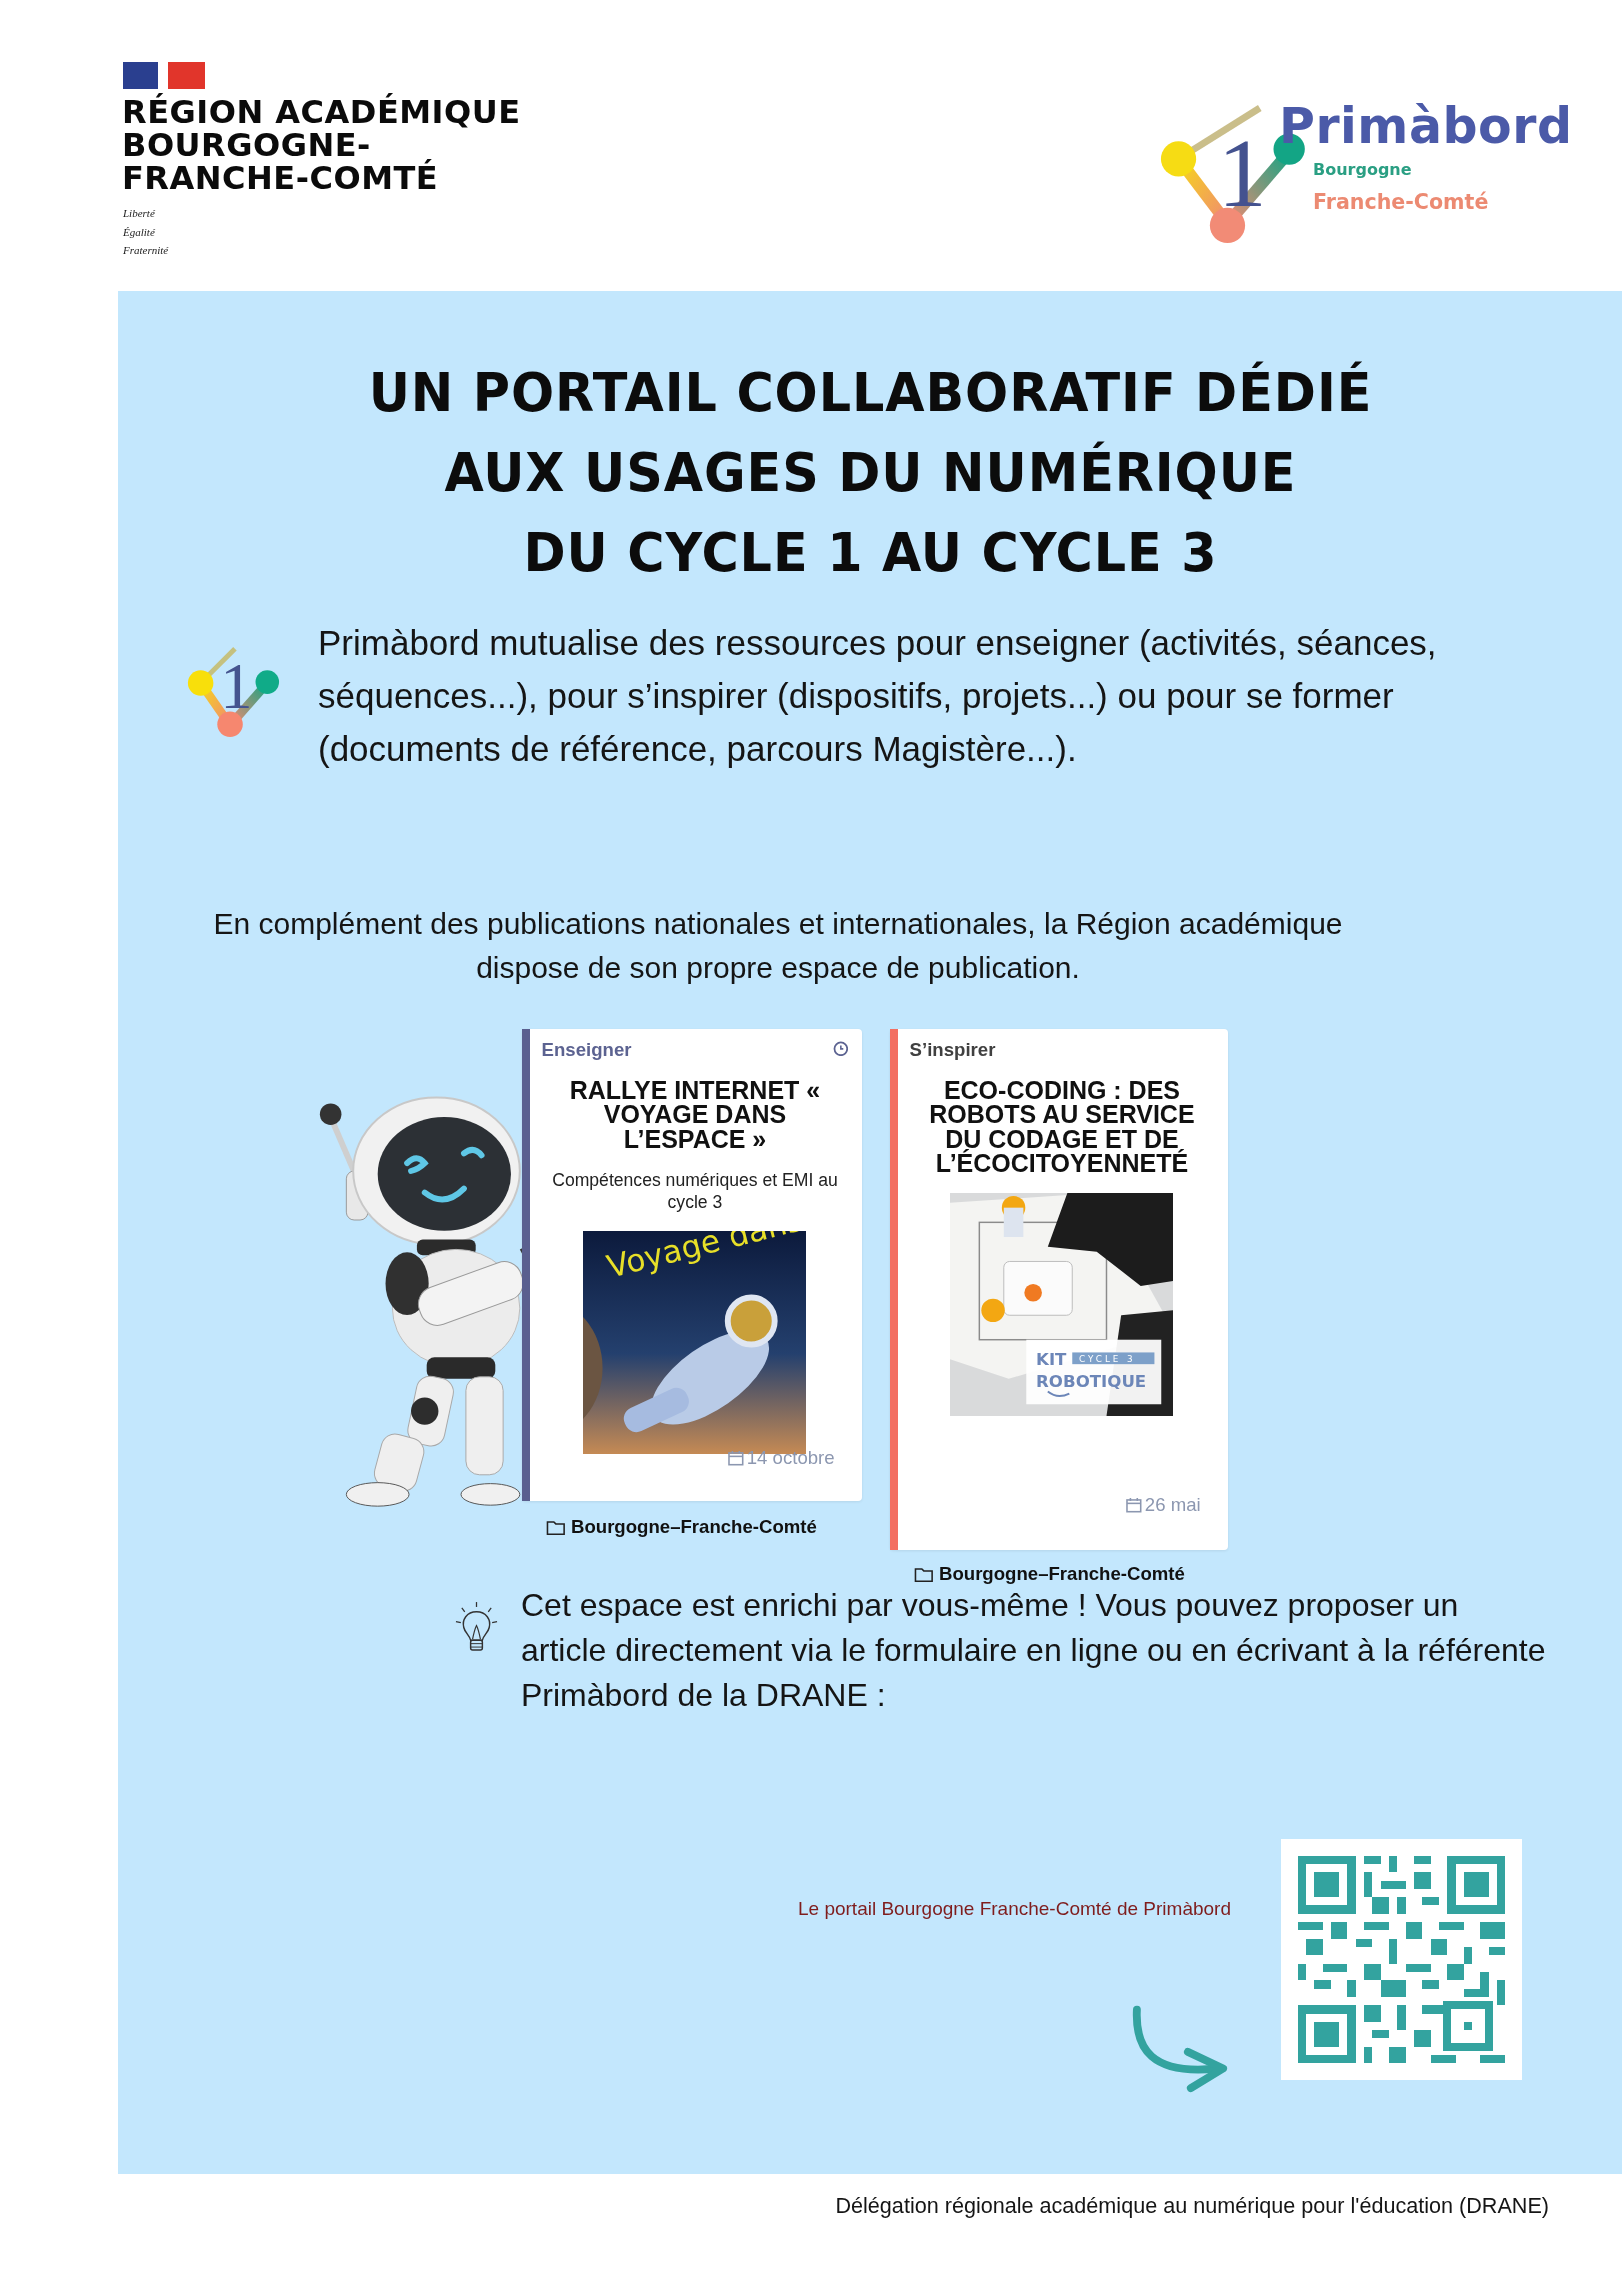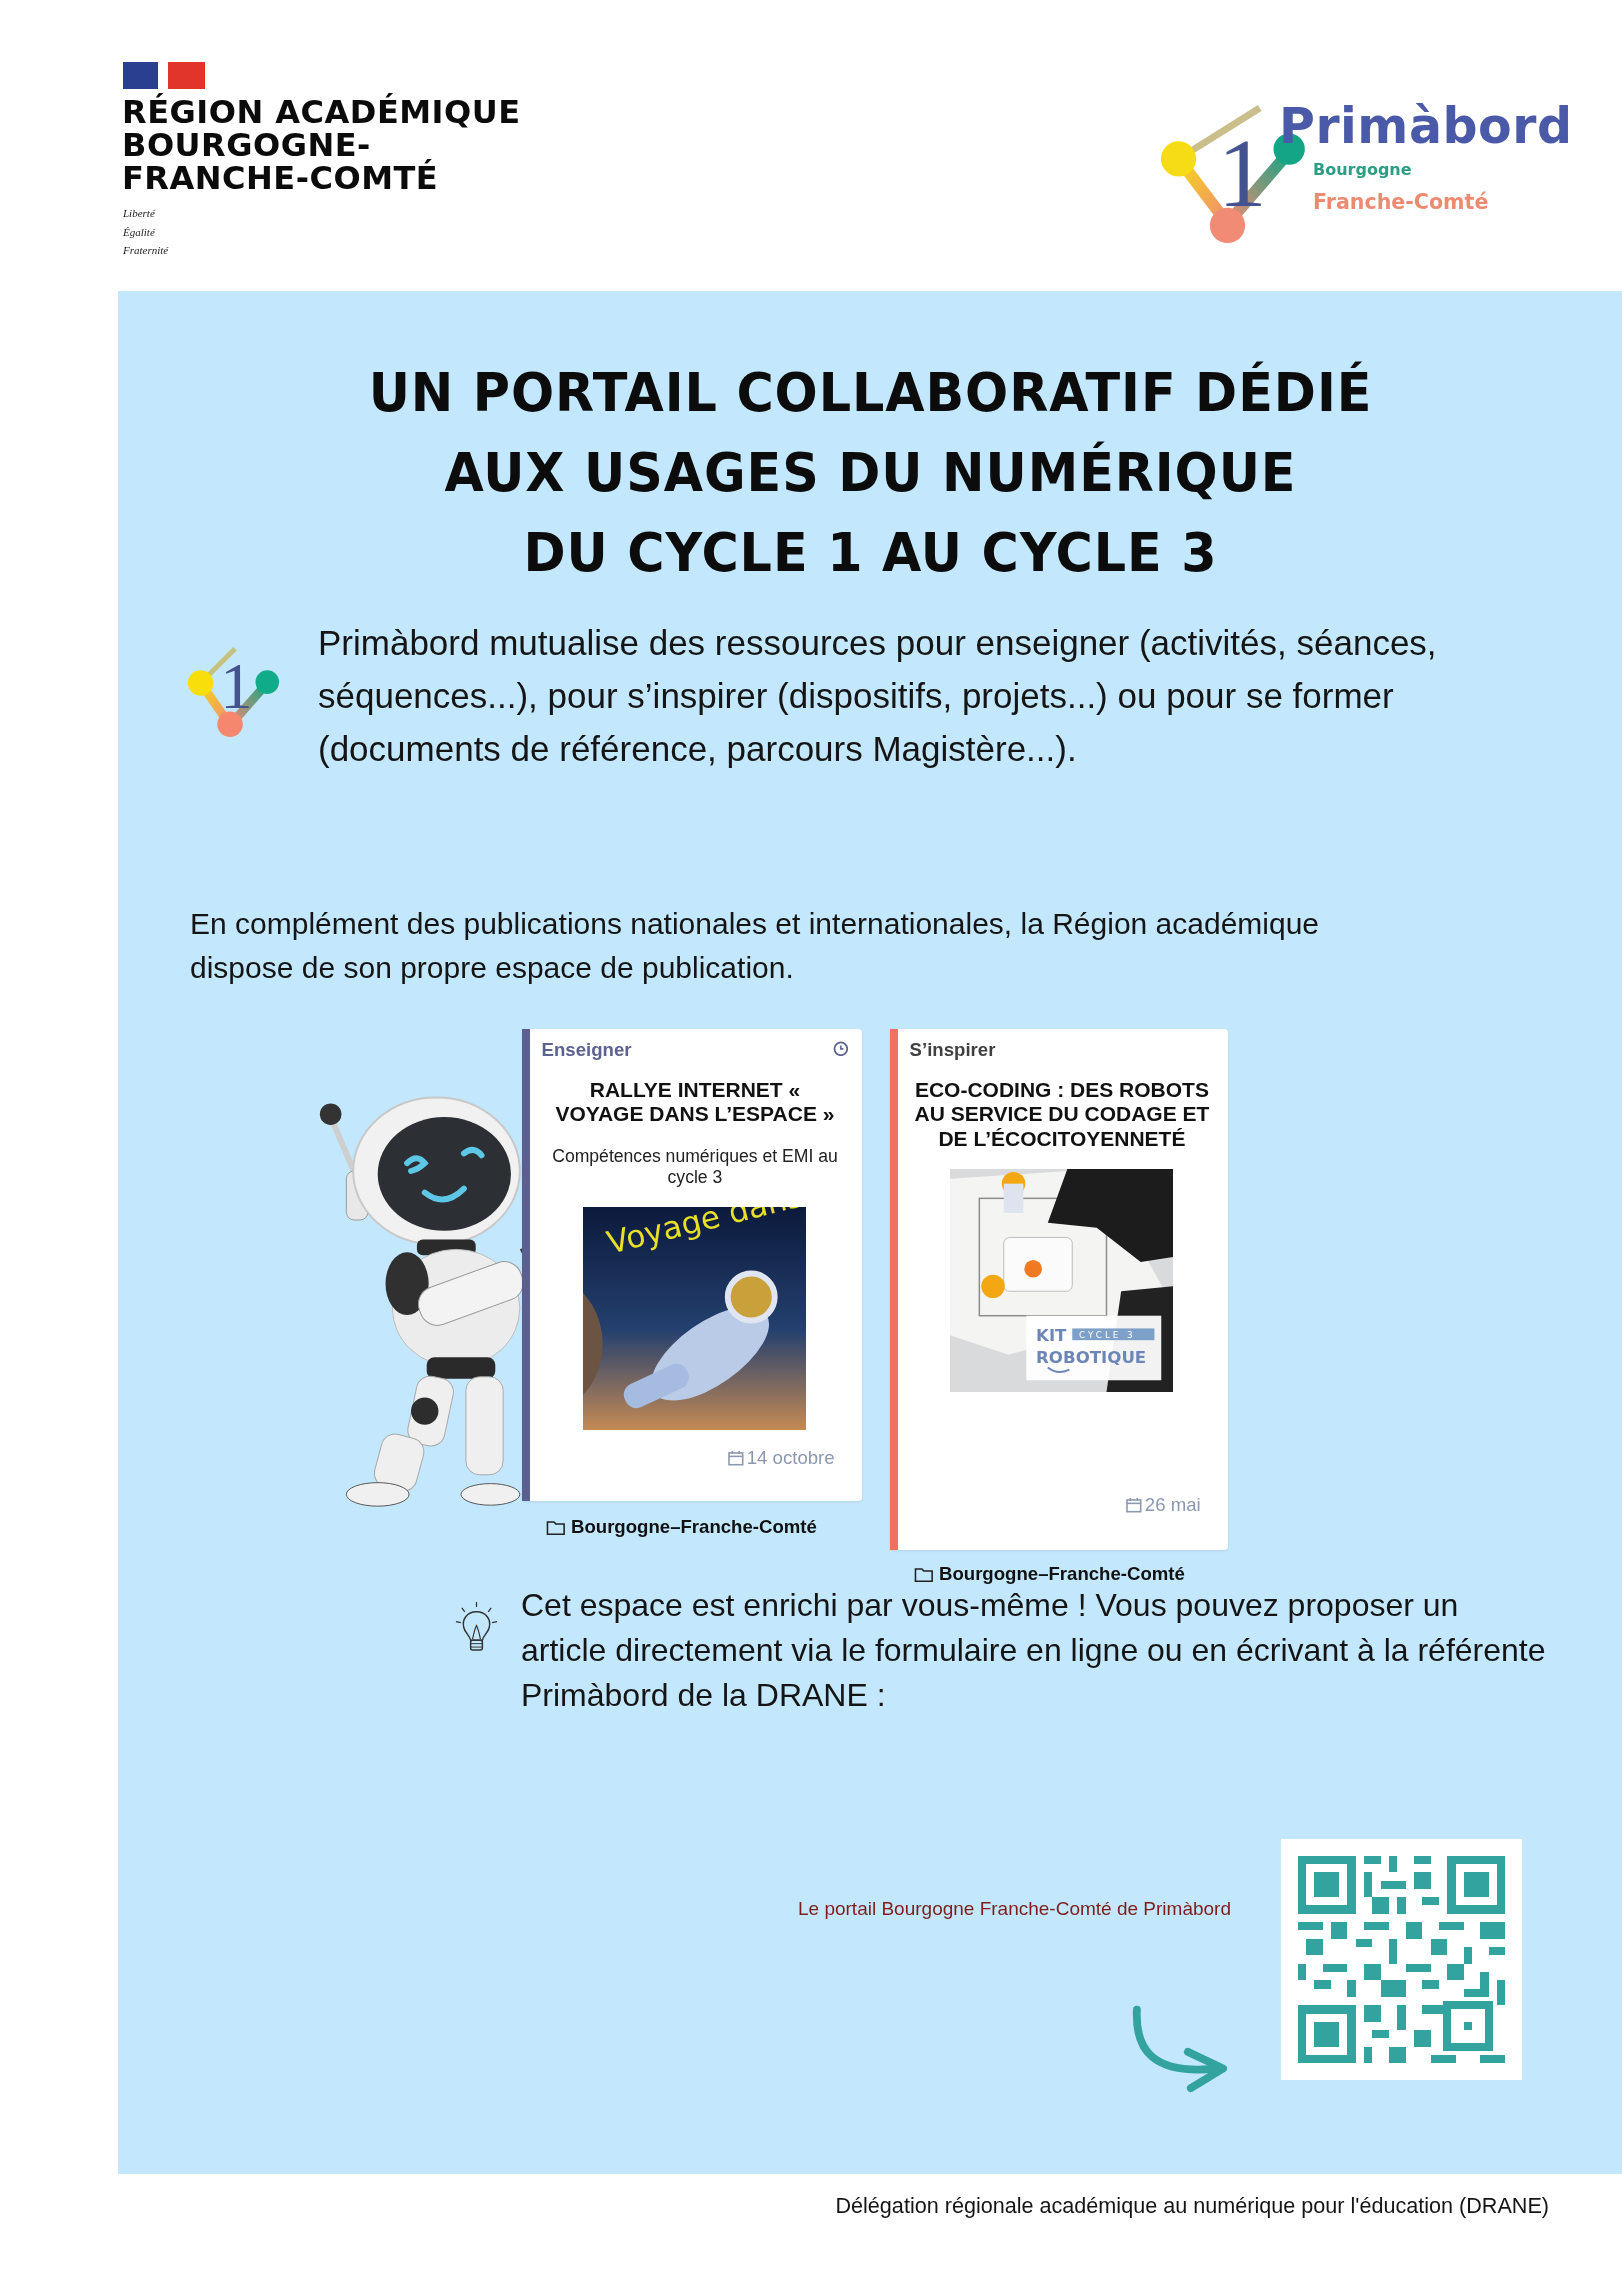--- a/index.html
+++ b/index.html
@@ -46,35 +46,35 @@
   .title div { white-space: nowrap; }
 
   .intro-icon { left: 181px; top: 639px; width: 103px; height: 98px; }
   .intro {
     left: 318px; top: 616px; width: 1225px;
     font-family: "Liberation Sans", sans-serif; font-size: 35px; line-height: 53px; color: #151515;
   }
 
   .compl {
     left: 190px; top: 902px; width: 1176px;
-    font-size: 30px; line-height: 44px; color: #151515;
+    font-size: 30px; line-height: 44px; color: #151515; text-align: center;
   }
 
   
   .robot { left: 309px; top: 1073px; width: 255px; height: 441px; }
 
   
   .card {
     background: #ffffff; border-radius: 3.9px; box-shadow: 0 1px 2.9px rgba(0,0,0,0.08);
     box-sizing: border-box; padding: 11.8px 15.7px 9.8px 21.6px; text-align: center;
   }
   .card .bar { position: absolute; left: 0; top: 0; bottom: 0; width: 7.8px; }
   .card .cat { position: absolute; left: 19.6px; top: 9.8px; font-weight: 700; font-size: 18.6px; }
   .card .clock { position: absolute; right: 13.7px; top: 11.8px; width: 15.7px; height: 15.7px; }
-  .card .ctitle { font-weight: 700; font-size: 21px; line-height: 24.5px; color: #111; margin-top: 37px; }
+  .card .ctitle { font-weight: 700; font-size: 25px; line-height: 24.5px; color: #111; margin-top: 37px; }
   .card .csub { font-size: 17.6px; line-height: 21.6px; color: #222; margin-top: 19px; }
   .card .thumb { margin: 17.6px auto 0; display: block; }
   .card .date { position: absolute; right: 27.4px; font-size: 18.6px; color: #8c97b0; }
   .card .date svg { vertical-align: -2px; margin-right: 2.9px; }
   .card .folder { position: absolute; left: 23.5px; font-weight: 700; font-size: 18.6px; color: #111; margin-top: 38px; }
   .card .folder svg { vertical-align: -2.9px; margin-right: 5.9px; }
 
   .card1 { left: 522px; top: 1029px; width: 340px; height: 472px; }
   .card2 { left: 890px; top: 1029px; width: 338px; height: 521px; }
 

